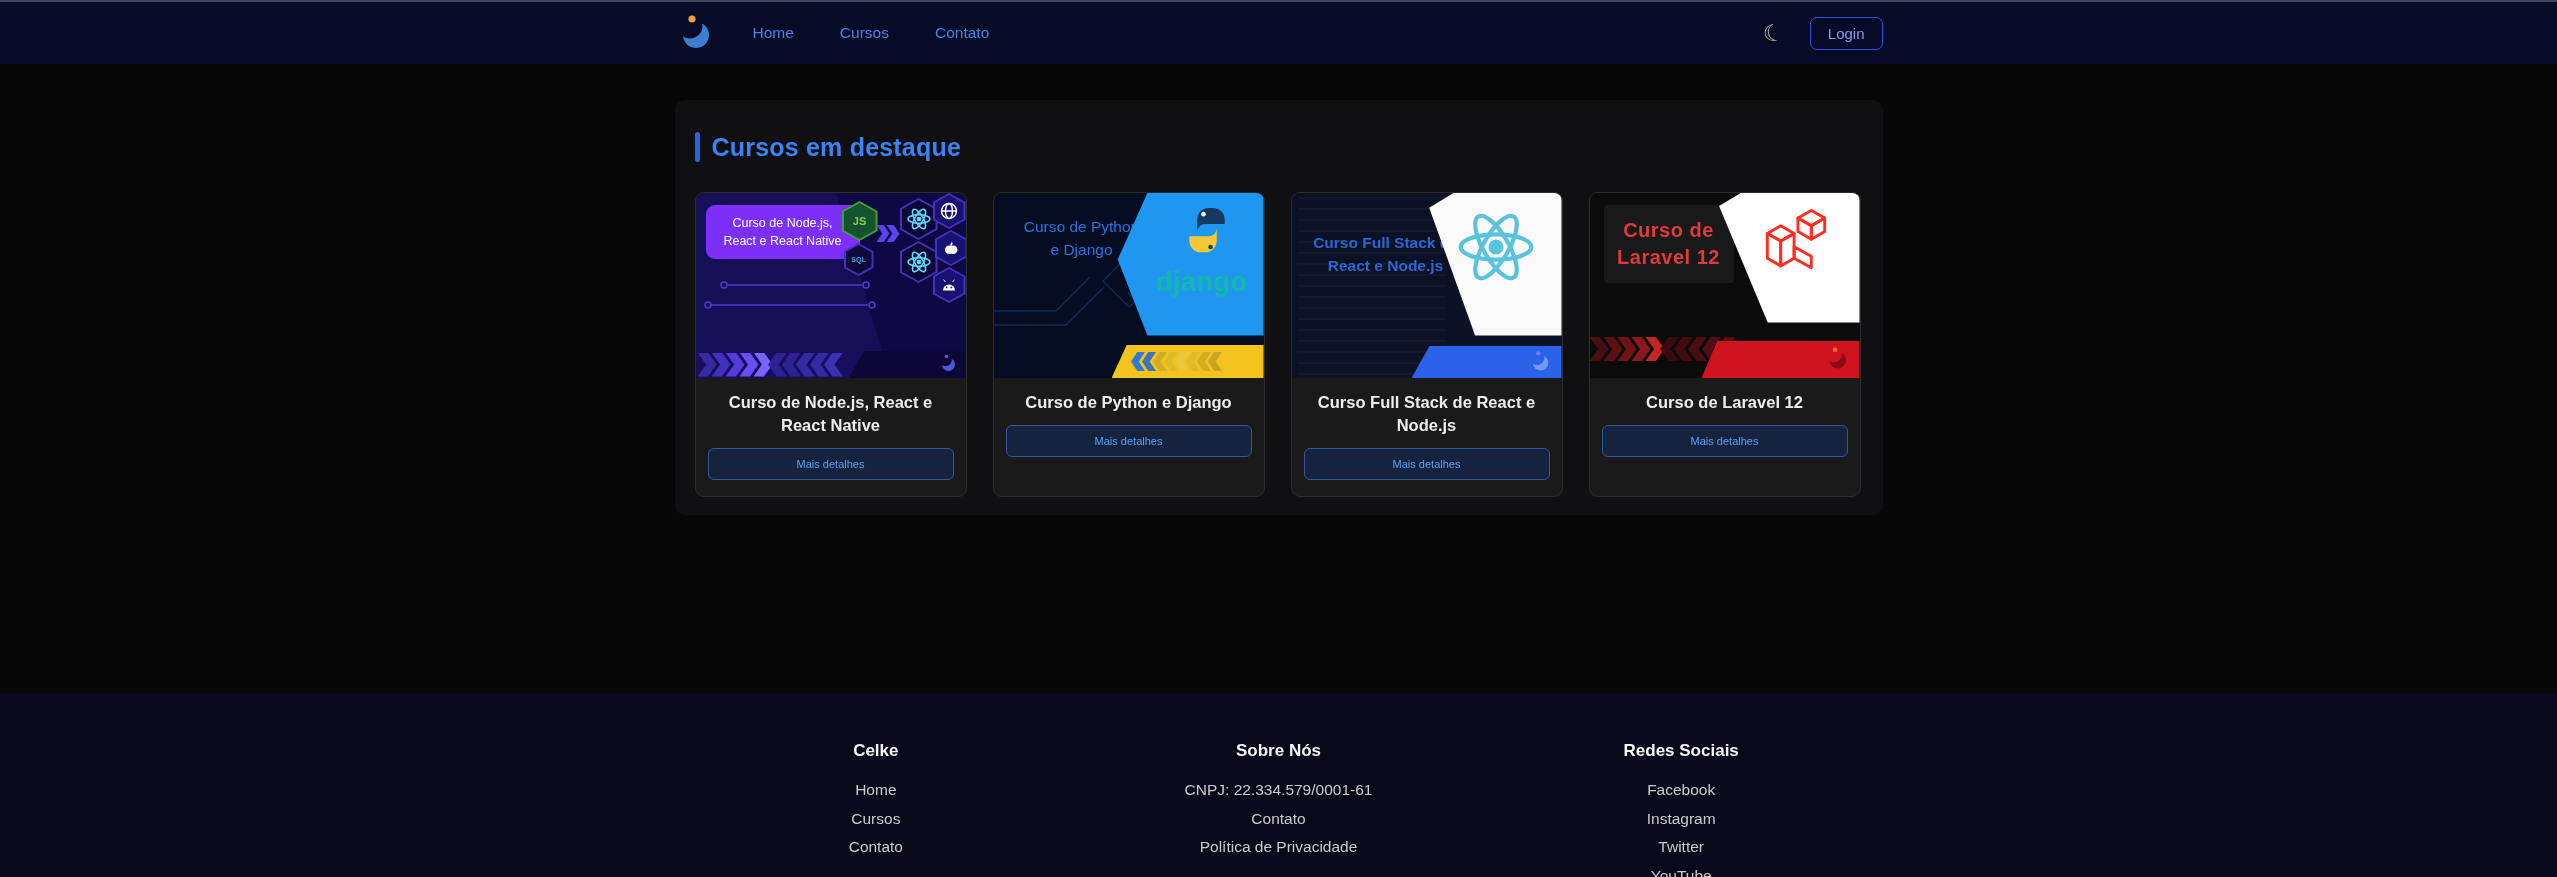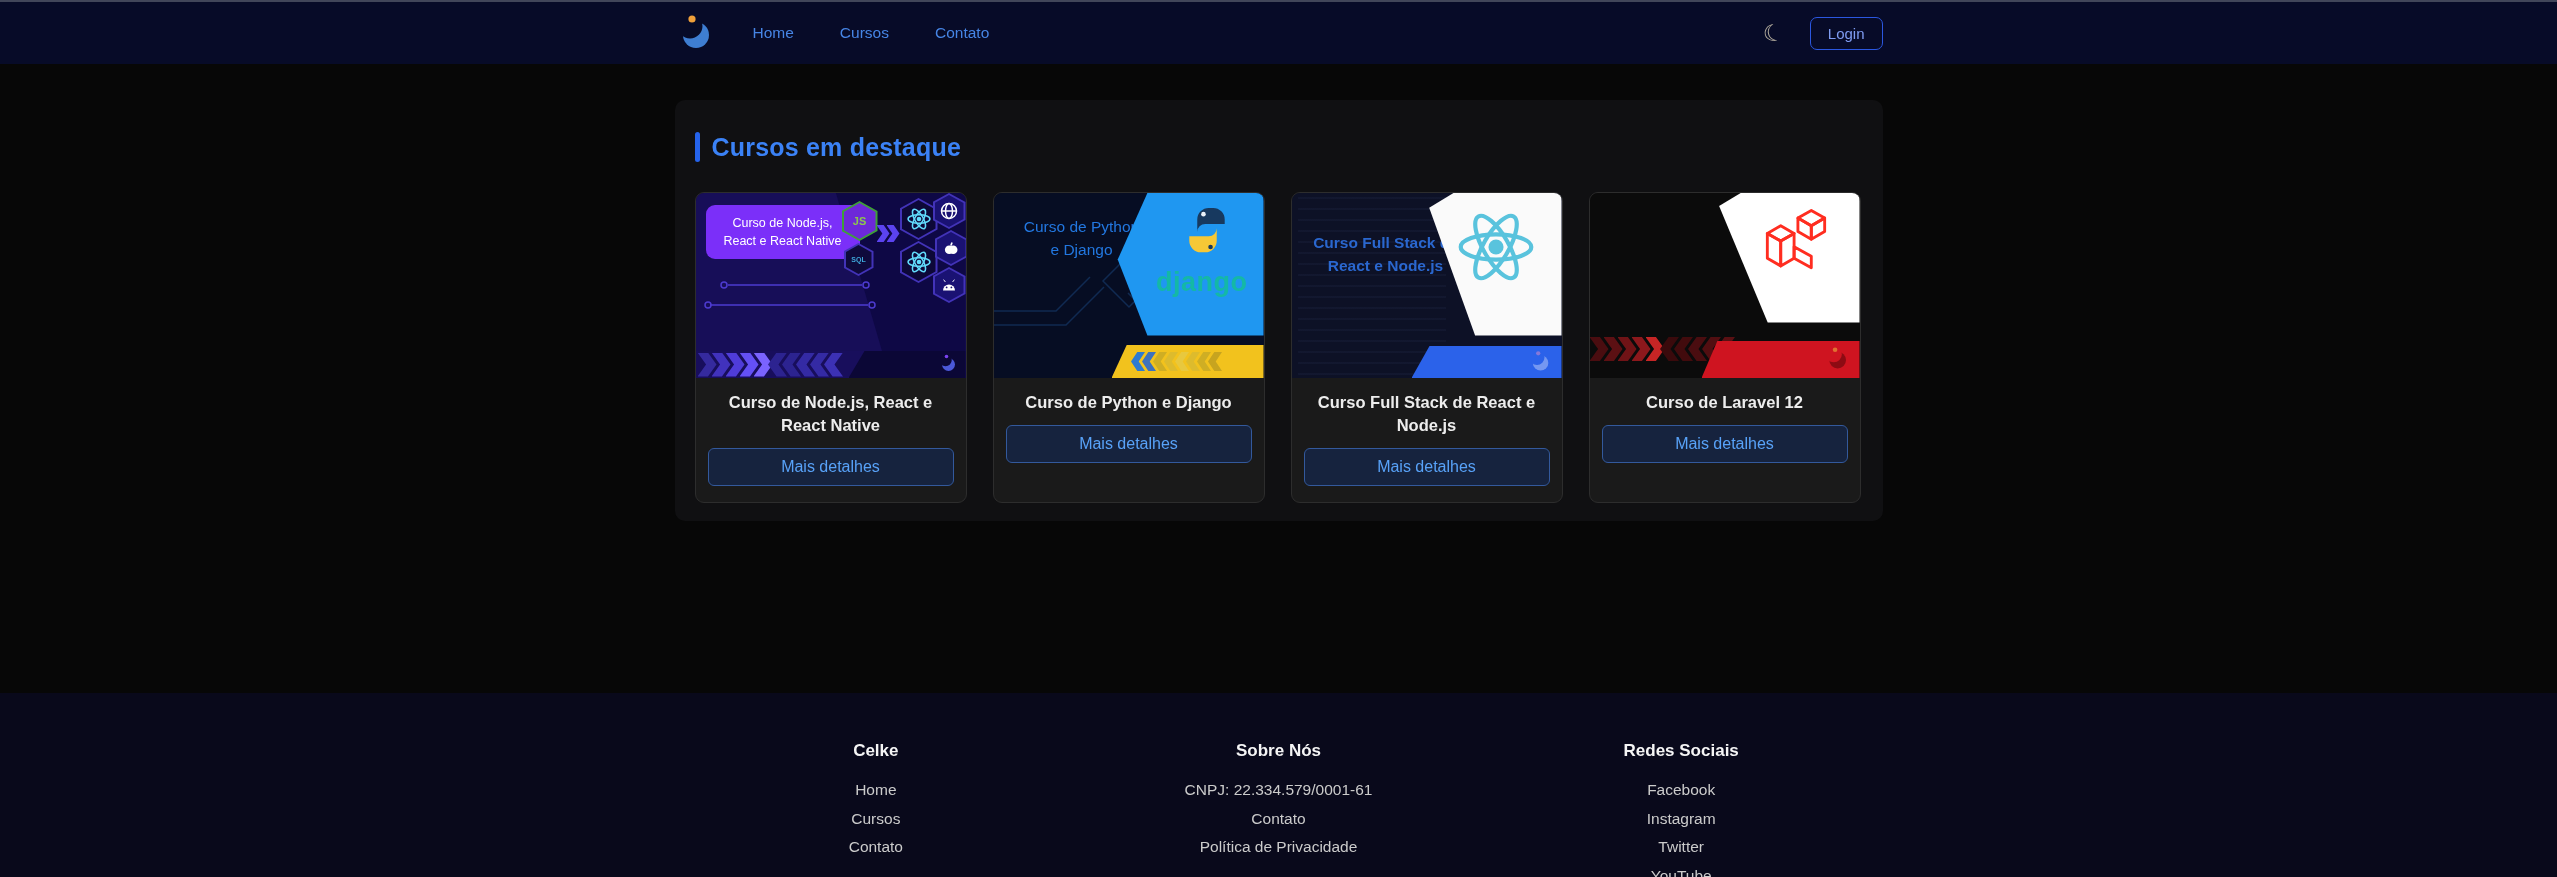--- a/index.html
+++ b/index.html
@@ -28,21 +28,21 @@
   .heading-row{display:flex;align-items:center;gap:12px;}
   .heading-bar{width:5px;height:30px;border-radius:3px;background:#2563eb;}
   .page-title{font-size:25px;font-weight:700;color:#3b82f6;letter-spacing:.2px;}
   .cards{display:flex;gap:26px;margin-top:30px;align-items:stretch;}
   .card{width:272px;background:#1a1a1a;border:1px solid #2d2d2d;border-radius:9px;
     display:flex;flex-direction:column;overflow:hidden;}
   .thumb{height:185px;position:relative;overflow:hidden;flex:none;padding-left:39px;}
   .card-body{padding:13px 12px 16px;display:flex;flex-direction:column;flex:1;}
   .card-title{font-size:16.5px;font-weight:700;color:#ededed;text-align:center;line-height:1.4;}
   .details-btn{margin-top:11px;background:#16233e;border:1px solid #33599c;border-radius:6px;
-    color:#58a2f8;font-size:16px;font-family:inherit;padding:9px 0;width:100%;cursor:pointer;}
+    color:#58a2f8;font-size:11px;font-family:inherit;padding:9px 0;width:100%;cursor:pointer;}
   
   .hex{position:absolute;clip-path:polygon(50% 0,100% 25%,100% 75%,50% 100%,0 75%,0 25%);}
   .hex .in{position:absolute;inset:2px;clip-path:polygon(50% 0,100% 25%,100% 75%,50% 100%,0 75%,0 25%);
     display:flex;align-items:center;justify-content:center;}
   .chv{display:inline-block;width:19px;height:24px;margin-left:-5px;
     clip-path:polygon(0 0,55% 0,100% 50%,55% 100%,0 100%,45% 50%);}
   .chv.l{transform:scaleX(-1);}
   .chv.sm{width:14px;height:19px;margin-left:-3px;}
   
   .t1{background:#170e58;}
@@ -156,21 +156,21 @@
               <line x1="24" y1="8" x2="158" y2="8"></line>
                 <circle cx="20" cy="8" r="3"></circle>
                 <circle cx="162" cy="8" r="3"></circle>
               <line x1="6" y1="28" x2="164" y2="28"></line>
                 <circle cx="2" cy="28" r="3" transform="translate(2,0)"></circle>
                 <circle cx="168" cy="28" r="3"></circle>
             </g>
           </svg>
 
           <div class="hex" style="right:88px;top:8px;width:36px;height:40px;background:#3fa037;">
-            <div class="in" style="background:#6d28d9;text-align:right;">
+            <div class="in" style="background:#14532d;text-align:right;">
                 <span class="badge-js">JS</span>
               </div>
           </div>
           <div class="hex" style="right:92px;top:50px;width:30px;height:33px;background:#4233b8;">
             <div class="in" style="background:#0f0a3c;">
                 <span class="badge-sql">SQL</span>
               </div>
           </div>
           <div class="arrow2">
               <span></span>
@@ -337,20 +337,24 @@
           </div>
         </div>
         <div class="card-body">
           <h2 class="card-title">Curso Full Stack de React e Node.js</h2>
           <button class="details-btn">Mais detalhes</button>
         </div>
       </article>
 
       <article class="card">
         <div class="thumb t4">
+          <div class="labelbox">
+            <span>Curso de</span>
+            <span>Laravel 12</span>
+          </div>
           <div class="whitepanel"></div>
           <span style="position:absolute;right:16px;top:6px;">
             <svg width="96" height="86" viewBox="0 0 100 90" fill="none" stroke="#ff2d20" stroke-width="3" stroke-linejoin="round">
               <path d="M66 12 l14 8 -14 8 -14 -8 z"></path>
               <path d="M52 20 v14 l14 8 v-14 z"></path>
               <path d="M80 20 v14 l-14 8 v-14 z"></path>
               <path d="M34 28 l14 8 -14 8 -14 -8 z"></path>
               <path d="M20 36 v26 l14 8 v-26 z"></path>
               <path d="M48 36 v26 l-14 8 v-26 z"></path>
               <path d="M48 50 l18 10 v12 l-18 -10 z"></path>

